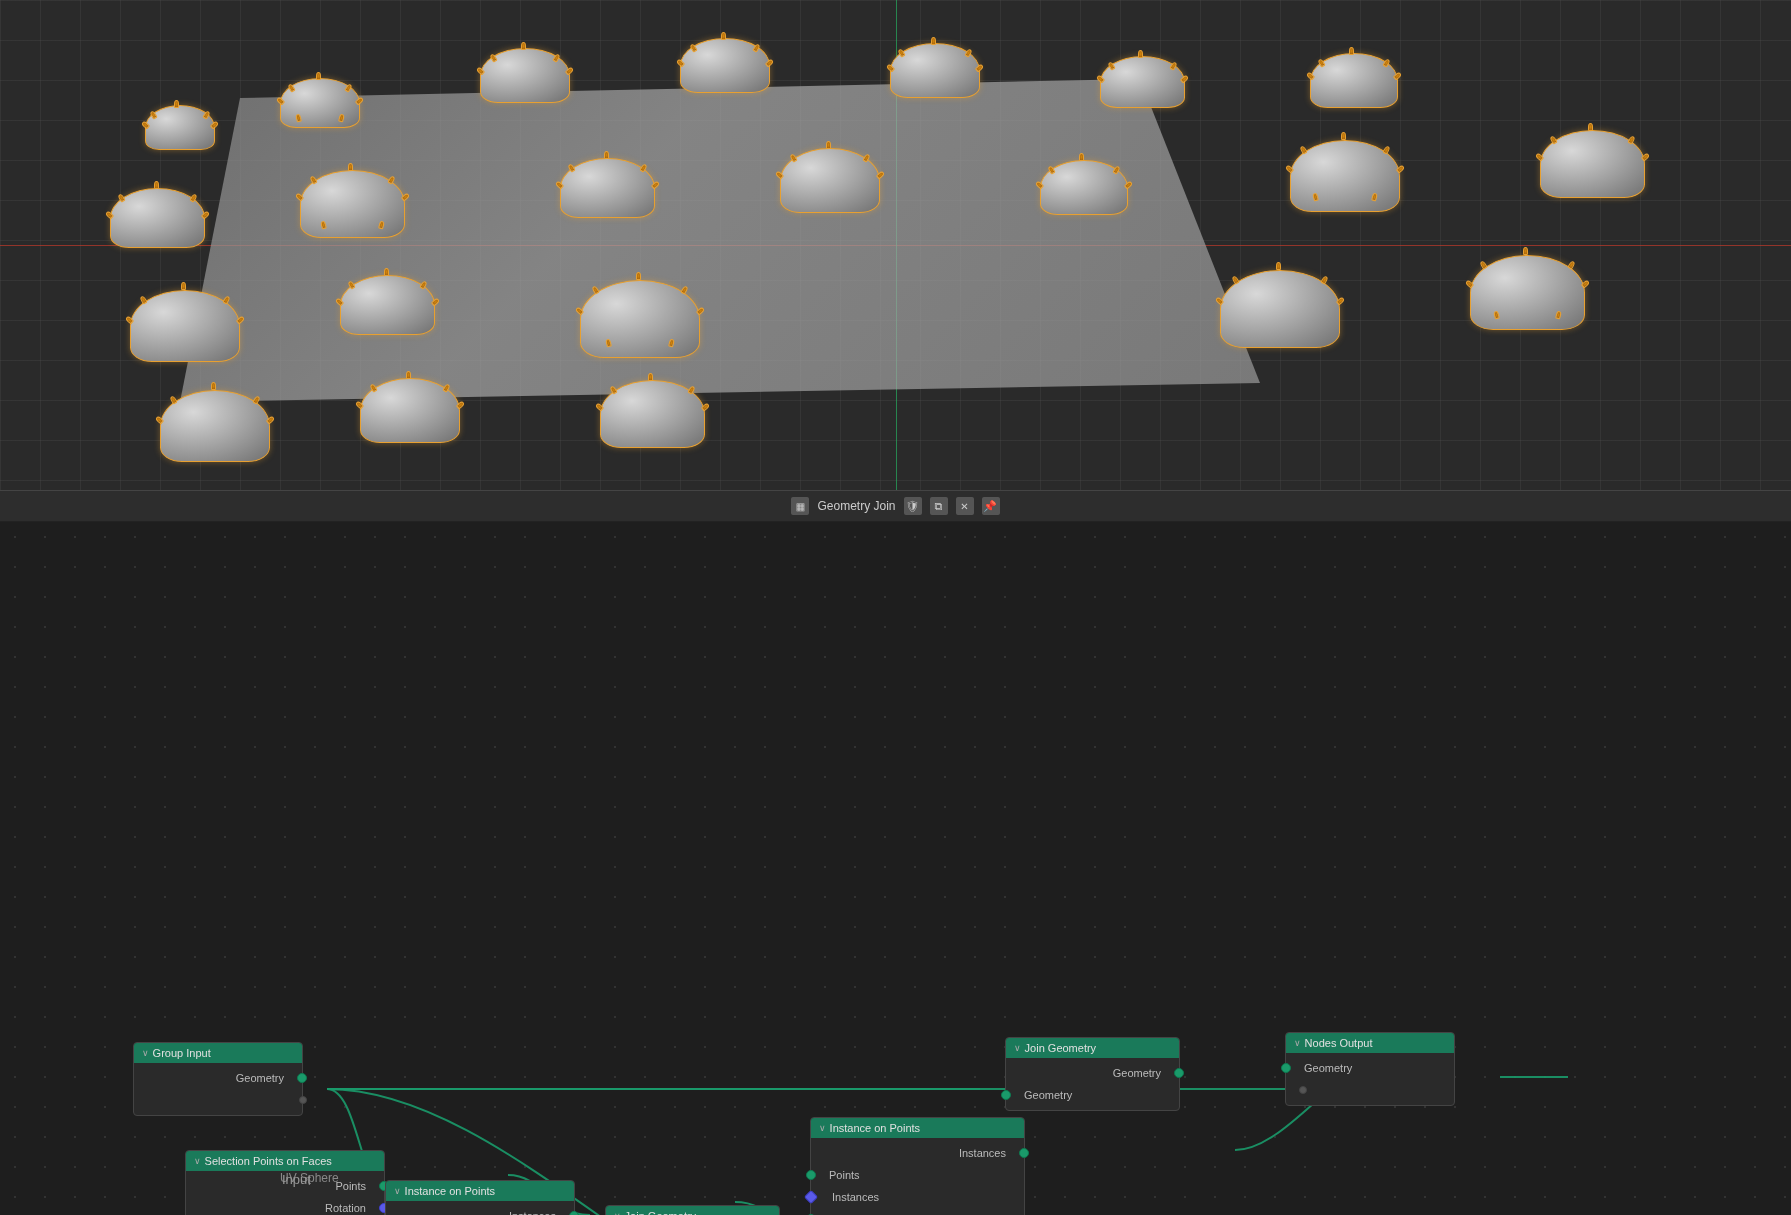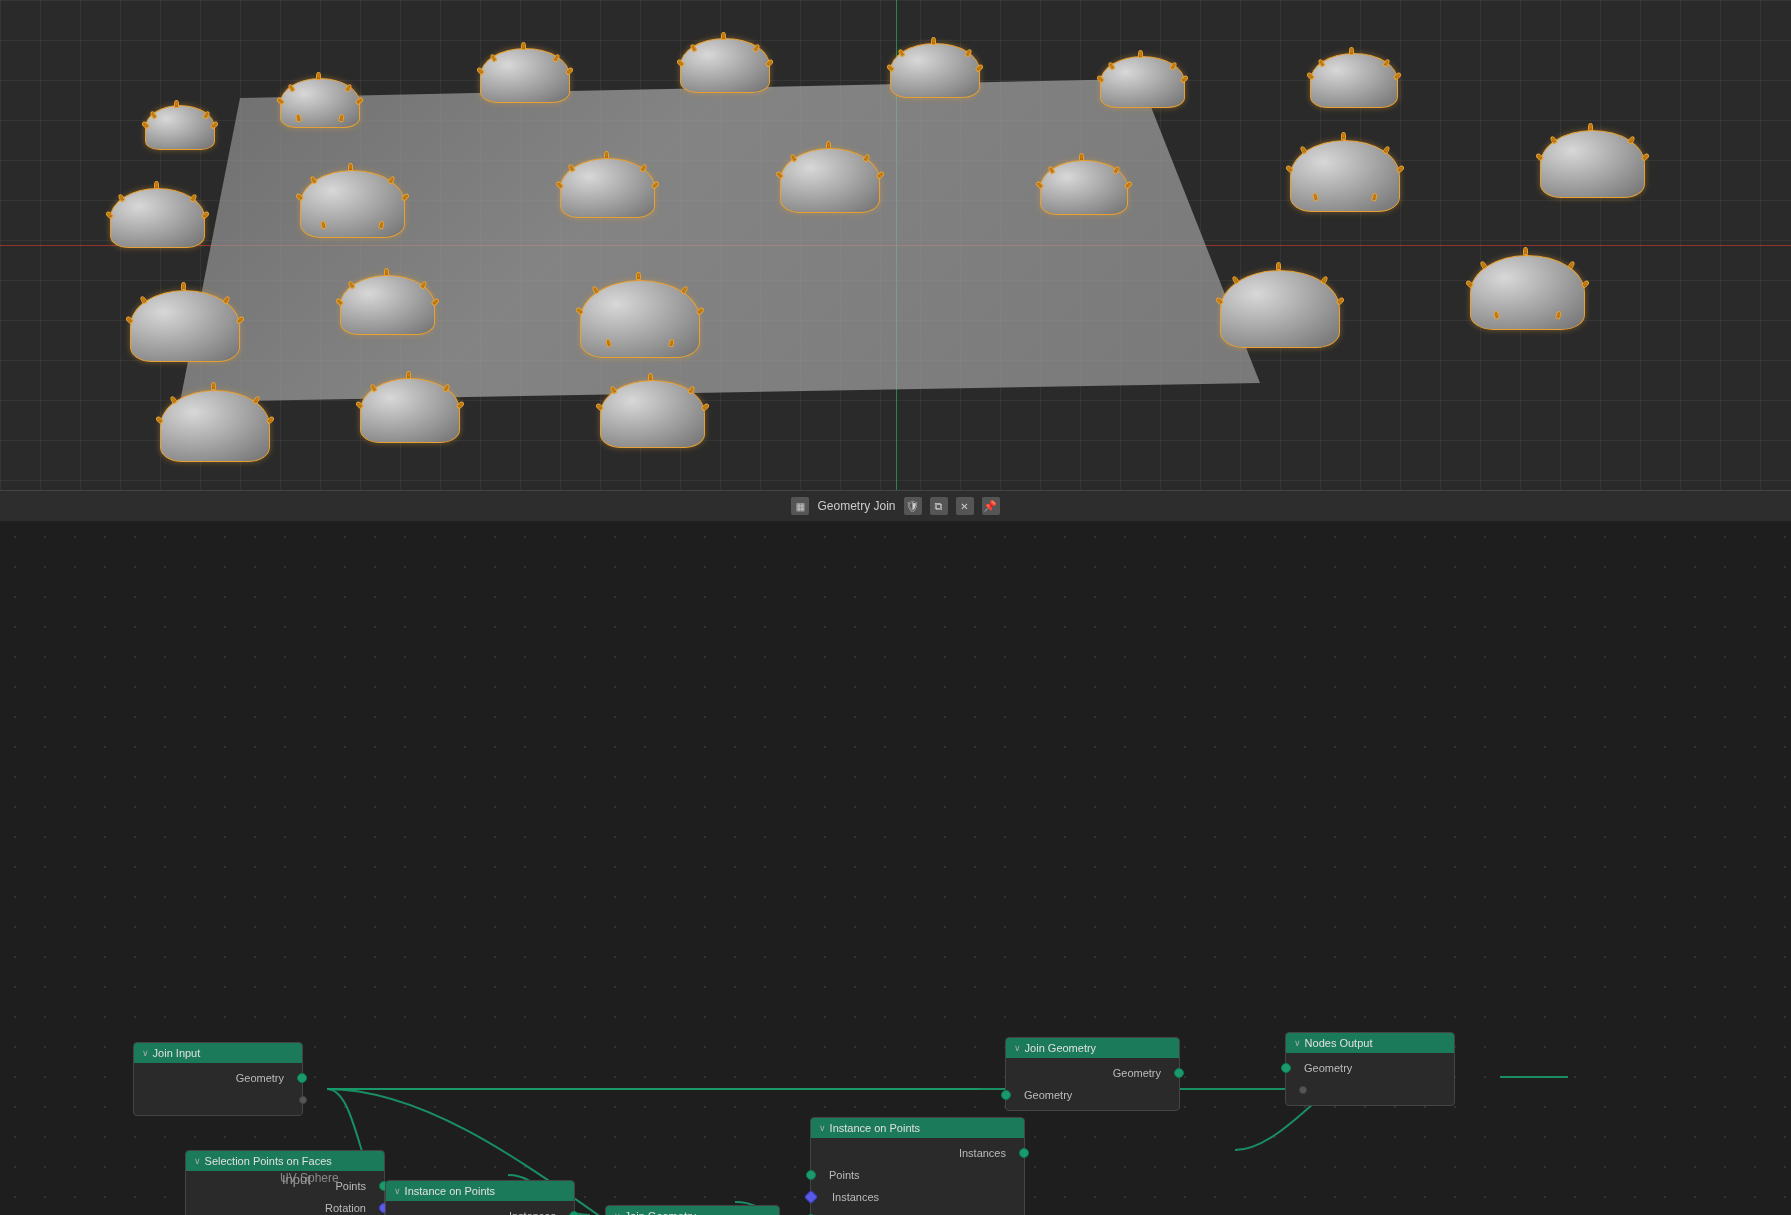--- a/index.html
+++ b/index.html
@@ -504,21 +504,21 @@
     <path d="M 1235 628 C 1280 628, 1330 555, 1352 555" stroke="#1a9a6a" stroke-width="2" fill="none" opacity="0.9"></path>
 
     <path d="M 327 567 C 700 567, 1300 567, 1352 567" stroke="#1a9a6a" stroke-width="2" fill="none" opacity="0.9"></path>
 
     <path d="M 1500 555 C 1540 555, 1560 555, 1568 555" stroke="#1a9a6a" stroke-width="2" fill="none" opacity="0.9"></path>
   </svg>
 
   <div class="node" style="left:133px;top:520px;width:170px;">
     <div class="node-header">
       <span class="node-header-arrow">∨</span>
-      <span>Join Input</span>
+      <span>Group Input</span>
     </div>
     <div class="node-body">
       <div class="node-row output">
         <span class="row-label">Geometry</span>
         <div class="socket output"></div>
       </div>
       <div class="node-row output">
         <div class="socket output" style="background:#555;border-color:#444;width:8px;height:8px;"></div>
       </div>
     </div>

